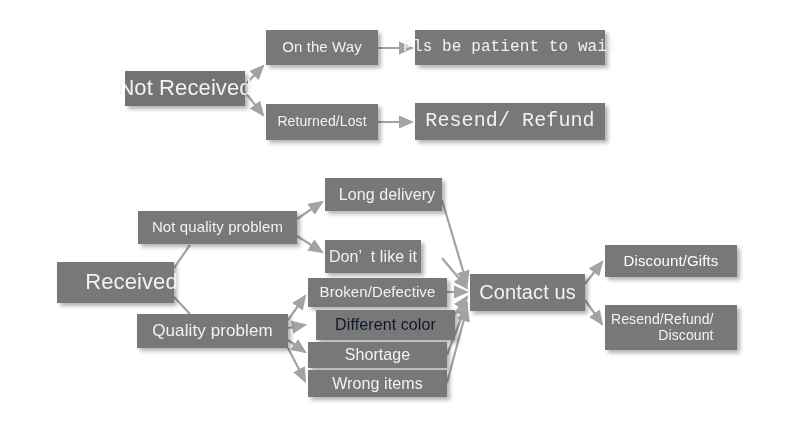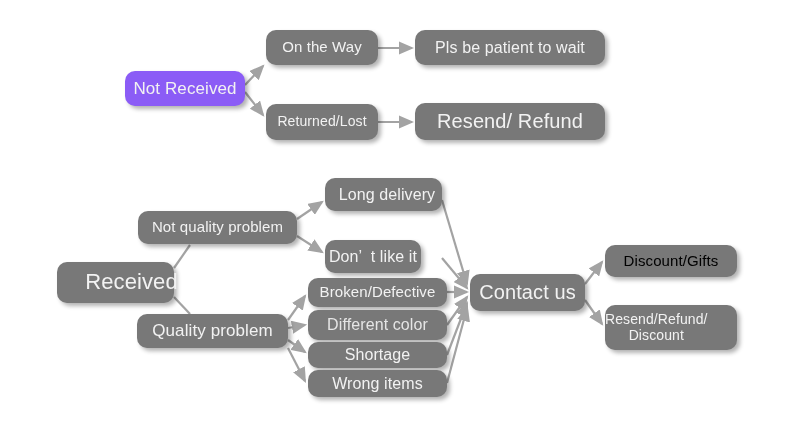--- a/index.html
+++ b/index.html
@@ -30,25 +30,25 @@
     color: #f2f2f2;
     display: flex;
     align-items: center;
     justify-content: center;
     text-align: center;
     line-height: 1.12;
     letter-spacing: 0.1px;
     box-shadow: 3px 3px 4px rgba(0,0,0,0.30);
     white-space: pre;
     z-index: 2;
-    border-radius: 10px;
   }
   .node.left-align {
     justify-content: flex-start;
-    text-align: center;
+    text-align: right;
+    padding-left: 6px;
   }
 </style>
 </head>
 <body>
 
 <div id="canvas">
   <svg id="edge-layer" viewBox="0 0 800 432">
     <defs>
       <marker id="arrowhead" markerWidth="7" markerHeight="6" refX="6" refY="3" orient="auto" markerUnits="strokeWidth">
         <path d="M0,0 L7,3 L0,6 z" fill="#a3a3a3"></path>
@@ -71,32 +71,32 @@
         <path d="M442,258 L467,288" stroke="#a3a3a3" stroke-width="2.2" fill="none" marker-end="url(#arrowhead)"></path>
         <path d="M447,292 L467,292" stroke="#a3a3a3" stroke-width="2.2" fill="none" marker-end="url(#arrowhead)"></path>
         <path d="M447,325 L467,297" stroke="#a3a3a3" stroke-width="2.2" fill="none" marker-end="url(#arrowhead)"></path>
         <path d="M447,355 L467,303" stroke="#a3a3a3" stroke-width="2.2" fill="none" marker-end="url(#arrowhead)"></path>
         <path d="M447,383 L467,308" stroke="#a3a3a3" stroke-width="2.2" fill="none" marker-end="url(#arrowhead)"></path>
         <path d="M585,284 L602,262" stroke="#a3a3a3" stroke-width="2.2" fill="none" marker-end="url(#arrowhead)"></path>
         <path d="M585,300 L602,324" stroke="#a3a3a3" stroke-width="2.2" fill="none" marker-end="url(#arrowhead)"></path>
       </g>
   </svg>
   <div id="node-group">
-      <div class="node" style="left: 125px; top: 71px; width: 120px; height: 35px; font-size: 17px; background: #8b5cf6; color: rgb(242, 242, 242);">Not Received</div>
+      <div class="node" style="left: 125px; top: 71px; width: 120px; height: 35px; font-size: 22px; background: #737373; color: rgb(242, 242, 242);">Not Received</div>
       <div class="node" style="left: 266px; top: 30px; width: 112px; height: 35px; font-size: 15px; background: rgb(120, 120, 120); color: rgb(242, 242, 242);">On the Way</div>
-      <div class="node" style="left: 415px; top: 30px; width: 190px; height: 35px; font-size: 16px; background: rgb(120, 120, 120); color: rgb(242, 242, 242);">Pls be patient to wait</div>
+      <div class="node" style="left: 415px; top: 30px; width: 190px; height: 35px; font-size: 16px; background: rgb(120, 120, 120); color: rgb(242, 242, 242); font-family: Liberation Mono, monospace;">Pls be patient to wait</div>
       <div class="node" style="left: 266px; top: 104px; width: 112px; height: 36px; font-size: 14px; background: rgb(120, 120, 120); color: rgb(242, 242, 242);">Returned/Lost</div>
-      <div class="node" style="left: 415px; top: 103px; width: 190px; height: 37px; font-size: 20px; background: rgb(120, 120, 120); color: rgb(242, 242, 242);">Resend/ Refund</div>
+      <div class="node" style="left: 415px; top: 103px; width: 190px; height: 37px; font-size: 20px; background: rgb(120, 120, 120); color: rgb(242, 242, 242); font-family: Liberation Mono, monospace;">Resend/ Refund</div>
       <div class="node" style="left: 57px; top: 262px; width: 117px; height: 41px; font-size: 22px; background: rgb(120, 120, 120); color: rgb(242, 242, 242); padding-left: 32px;">Received</div>
       <div class="node" style="left: 138px; top: 211px; width: 159px; height: 33px; font-size: 15px; background: rgb(120, 120, 120); color: rgb(242, 242, 242);">Not quality problem</div>
       <div class="node" style="left: 137px; top: 314px; width: 151px; height: 34px; font-size: 17px; background: rgb(120, 120, 120); color: rgb(242, 242, 242);">Quality problem</div>
       <div class="node" style="left: 325px; top: 178px; width: 117px; height: 33px; font-size: 16px; background: rgb(120, 120, 120); color: rgb(242, 242, 242); padding-left: 7px;">Long delivery</div>
       <div class="node" style="left: 325px; top: 240px; width: 96px; height: 33px; font-size: 16px; background: rgb(120, 120, 120); color: rgb(242, 242, 242);">Don’  t like it</div>
       <div class="node" style="left: 308px; top: 278px; width: 139px; height: 29px; font-size: 15px; background: rgb(120, 120, 120); color: rgb(242, 242, 242);">Broken/Defective</div>
-      <div class="node" style="left: 308px; top: 310px; width: 139px; height: 30px; font-size: 16px; background: rgb(120, 120, 120); color: #e5e5e5;">Different color</div>
+      <div class="node" style="left: 316px; top: 310px; width: 139px; height: 30px; font-size: 16px; background: rgb(120, 120, 120); color: #0f172a;">Different color</div>
       <div class="node" style="left: 308px; top: 342px; width: 139px; height: 26px; font-size: 16px; background: rgb(120, 120, 120); color: rgb(242, 242, 242);">Shortage</div>
       <div class="node" style="left: 308px; top: 370px; width: 139px; height: 27px; font-size: 16px; background: rgb(120, 120, 120); color: rgb(242, 242, 242);">Wrong items</div>
       <div class="node" style="left: 470px; top: 274px; width: 115px; height: 37px; font-size: 20px; background: rgb(120, 120, 120); color: rgb(242, 242, 242);">Contact us</div>
-      <div class="node" style="left: 605px; top: 245px; width: 132px; height: 32px; font-size: 15px; background: rgb(120, 120, 120); color: #000000;">Discount/Gifts</div>
+      <div class="node" style="left: 605px; top: 245px; width: 132px; height: 32px; font-size: 15px; background: rgb(120, 120, 120); color: #ffffff;">Discount/Gifts</div>
       <div class="node left-align" style="left: 605px; top: 305px; width: 132px; height: 45px; font-size: 14px; background: rgb(120, 120, 120); color: rgb(242, 242, 242);">Resend/Refund/
 Discount</div>
     </div>
 </div>
 
 </body></html>

